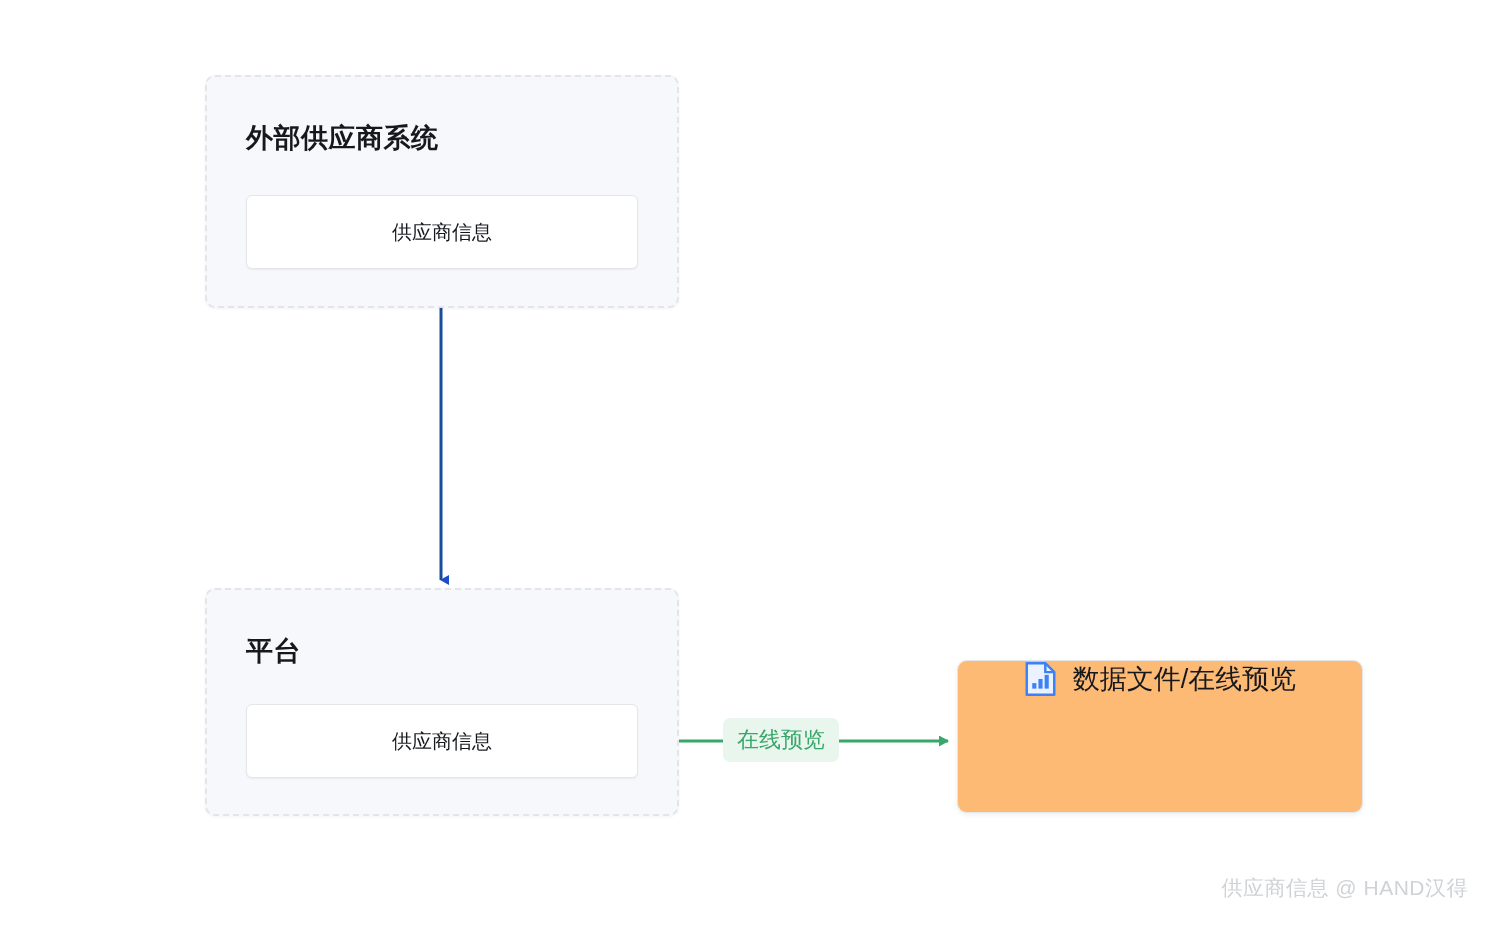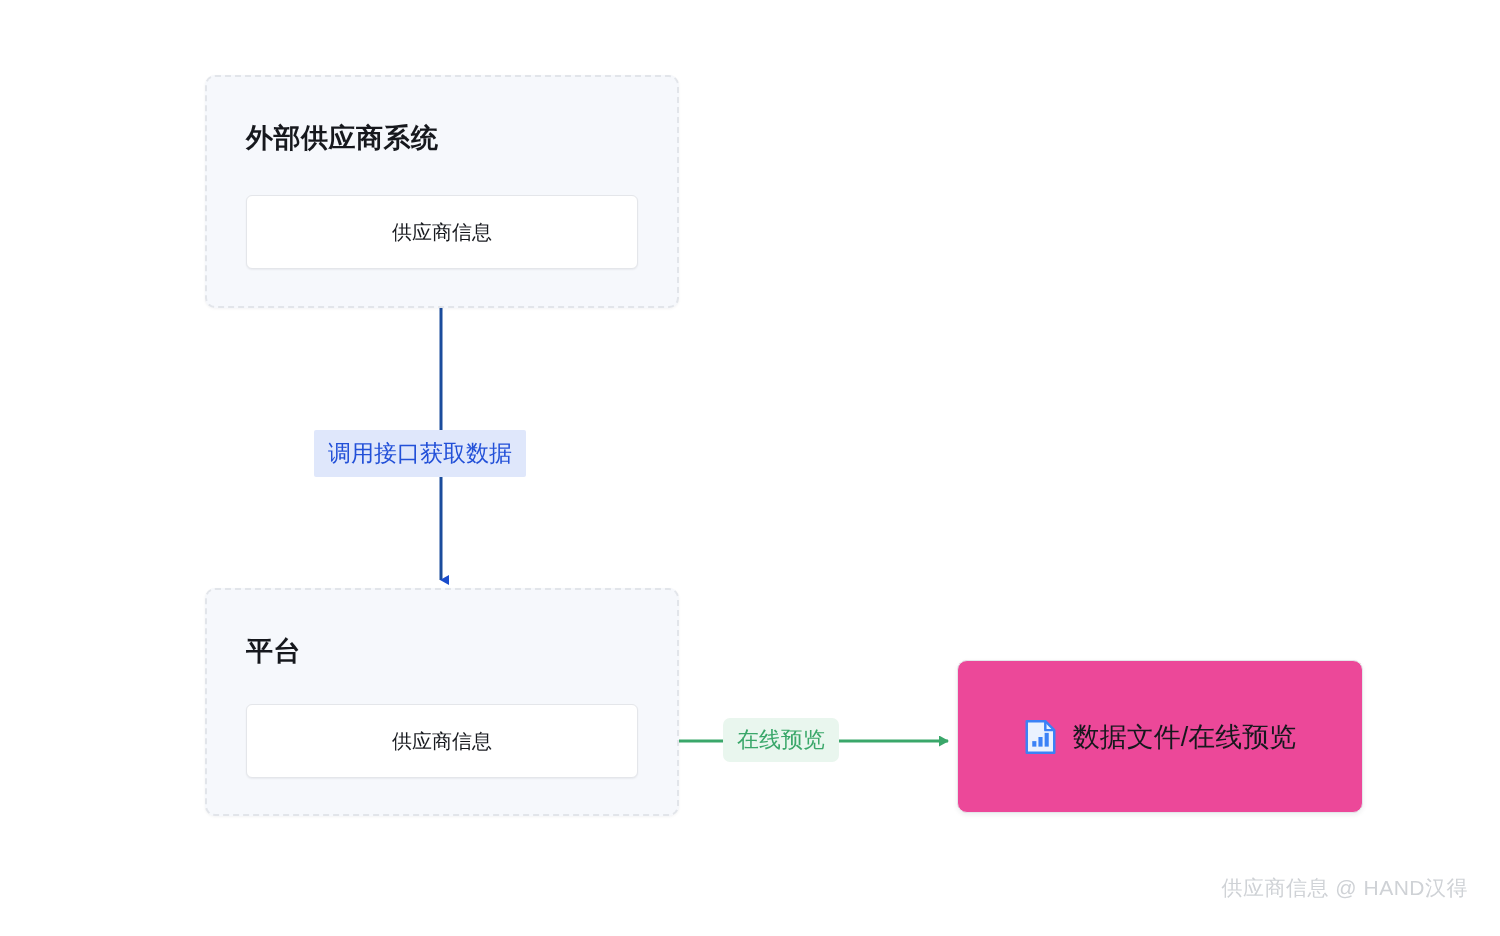--- a/index.html
+++ b/index.html
@@ -91,27 +91,27 @@
   #group-external .inner-node { top: 118px; }
   #group-platform .inner-node { top: 114px; }
 
   
   #node-file-preview {
     position: absolute;
     left: 957px;
     top: 660px;
     width: 406px;
     height: 153px;
-    background: #ec4899;
+    background: #fdba74;
     border: 1px solid #e4e6ea;
     border-radius: 10px;
     box-sizing: border-box;
     box-shadow: 0 2px 5px rgba(16, 24, 40, 0.07);
     display: flex;
-    align-items: center;
+    align-items: flex-start;
     justify-content: center;
     gap: 16px;
   }
   #node-file-preview .node-label {
     font-size: 27px;
     color: #16181d;
     white-space: nowrap;
   }
   .file-icon { width: 33px; height: 36px; display: block; flex: none; }
 
@@ -204,19 +204,18 @@
     <svg class="file-icon" viewBox="0 0 24 26" xmlns="http://www.w3.org/2000/svg">
       <path d="M2 1.5 H15.5 L22 8 V24.5 H2 Z" fill="#eaf2fe" stroke="#3b82f6" stroke-width="1.8" stroke-linejoin="round"></path>
       <path d="M15.5 1.5 V8 H22" fill="none" stroke="#3b82f6" stroke-width="1.8" stroke-linejoin="round"></path>
       <rect x="6" y="16" width="3" height="4" fill="#3b82f6"></rect>
       <rect x="10.5" y="13" width="3" height="7" fill="#3b82f6"></rect>
       <rect x="15" y="10" width="3" height="10" fill="#3b82f6"></rect>
     </svg>
     <span class="node-label">数据文件/在线预览</span>
   </div>
 
-  <div class="edge-label" id="edge-label-api">调用接口获取数据</div>
 
   <div class="edge-label" id="edge-label-export">在线预览</div>
 
   <div id="watermark">供应商信息 @ HAND汉得</div>
 
 </div>
 
 </body></html>

